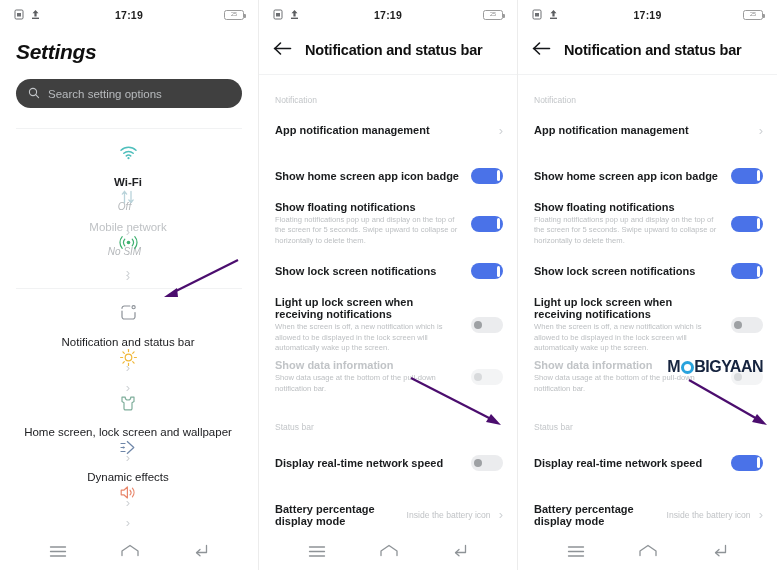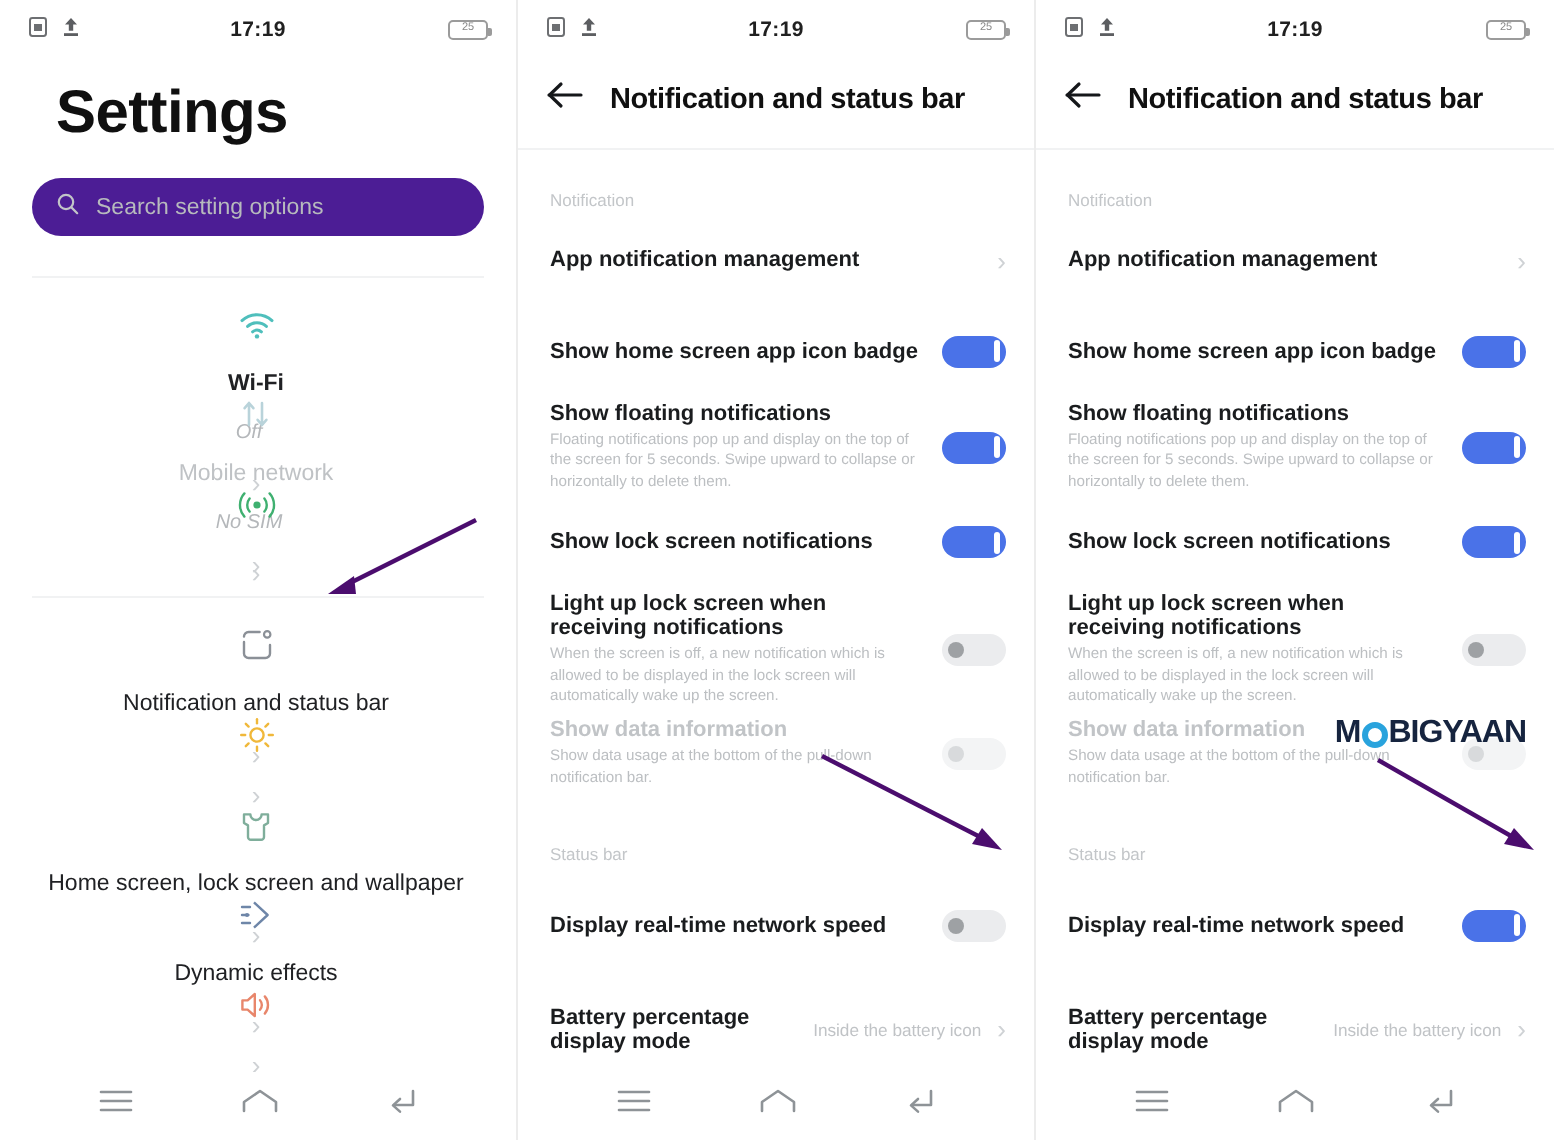--- a/index.html
+++ b/index.html
@@ -37,26 +37,26 @@
     display: flex; align-items: center; justify-content: center;
   }
   .battery::after {
     content: ""; position: absolute; right: -3px; top: 3px;
     width: 2px; height: 4px; background: #9b9b9b; border-radius: 0 1px 1px 0;
   }
   .battery span { font-size: 5.5px; color: #8a8a8a; line-height: 1; }
 
   
   .big-title {
-    font-size: 30px; font-weight: bold; color: #101010;
-    padding: 10px 16px 0 28px; letter-spacing: -.3px;
+    font-size: 21px; font-weight: bold; color: #101010;
+    padding: 10px 16px 0 16px; letter-spacing: -.3px; font-style: italic;
   }
   .searchbar {
     margin: 15px 16px 0 16px; height: 29px;
-    background: #4c1d95; border-radius: 15px;
+    background: #404040; border-radius: 15px;
     display: flex; align-items: center; padding: 0 12px; gap: 8px; text-align: center;
   }
   .search-txt { font-size: 11.5px; color: #b7babd; }
   .group-gap { height: 20px; }
   .thin-div { height: 1px; background: #f1f2f3; margin: 0 16px; }
 
   .srow {
     display: flex; align-items: center;
     padding: 0 16px 0 14px; height: 45px; gap: 13px; flex-direction: column;
   }

